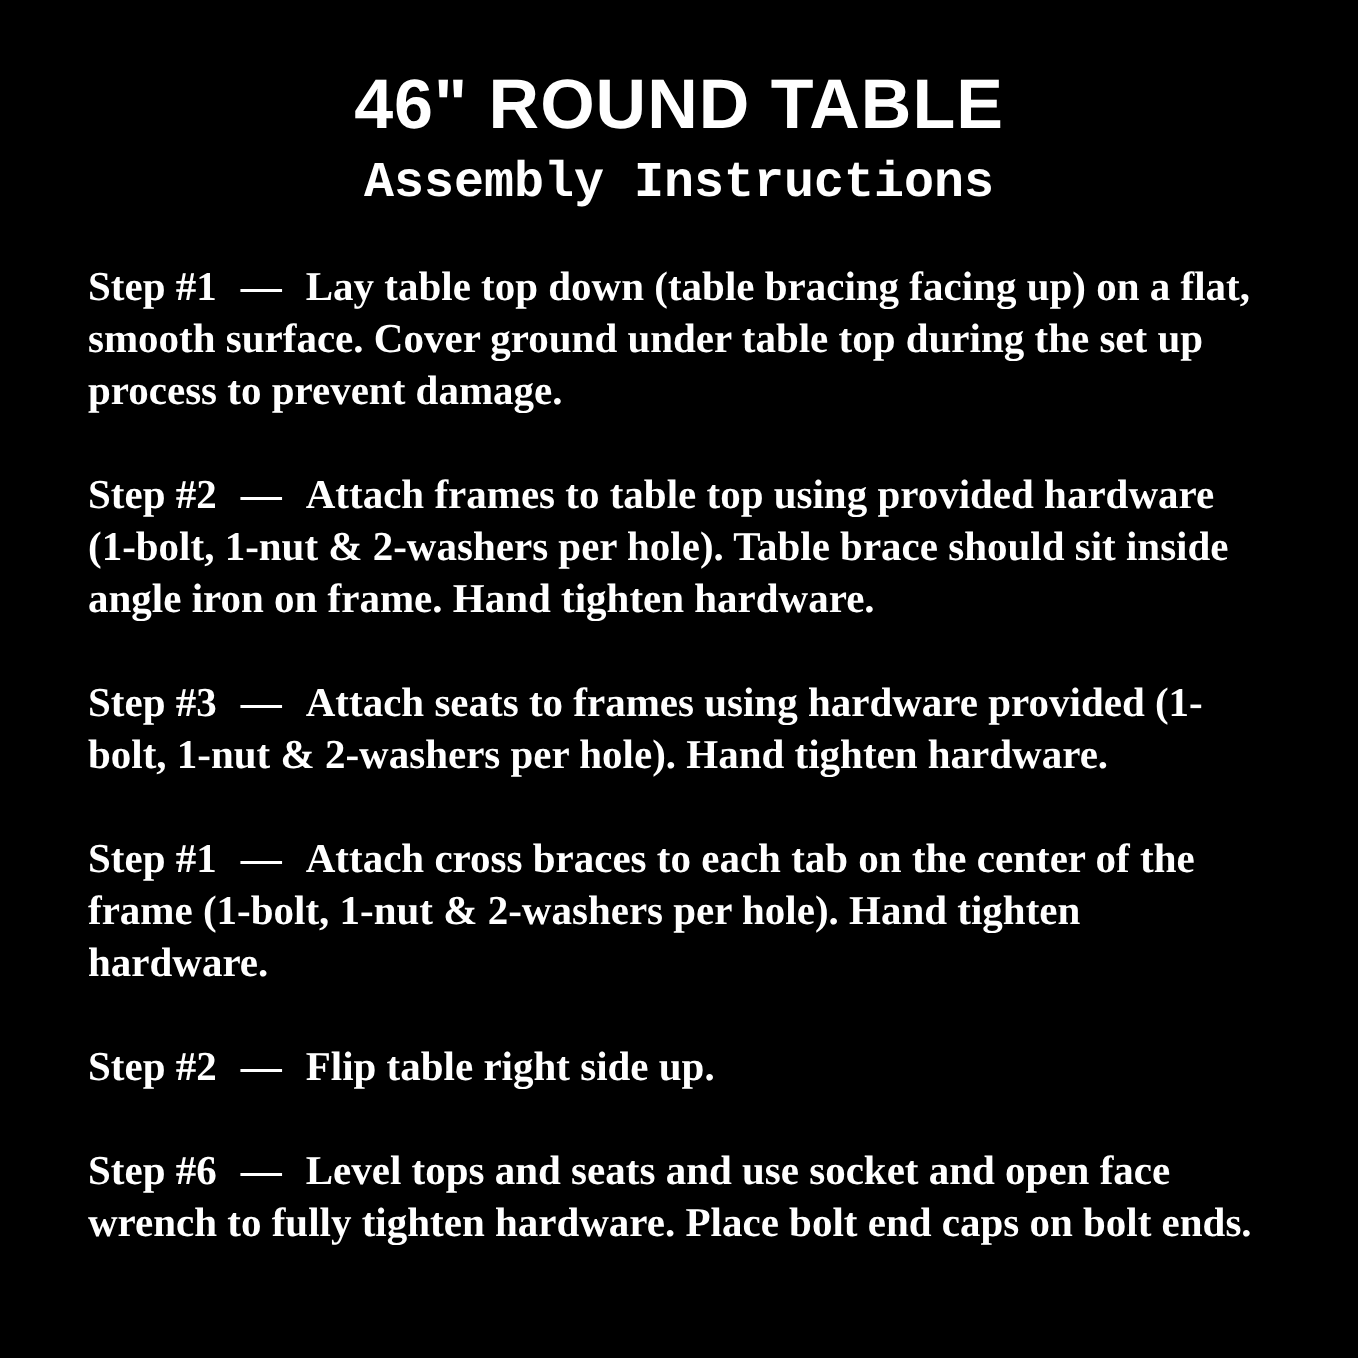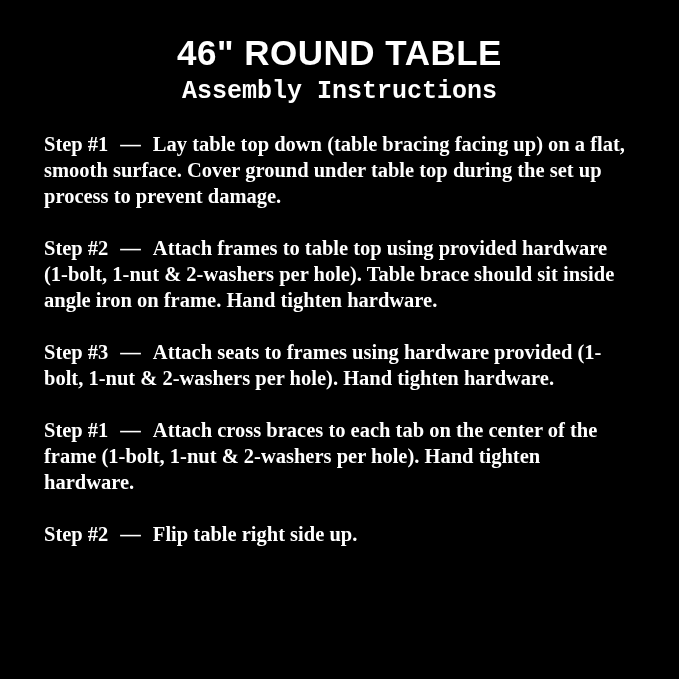--- a/index.html
+++ b/index.html
@@ -62,14 +62,15 @@
     <p class="step"><span>Step #1</span><span class="step-separator">—</span><span>Lay table top down (table bracing facing up) on a flat, smooth surface. Cover ground under table top during the set up process to prevent damage.</span></p>
 
     <p class="step"><span>Step #2</span><span class="step-separator">—</span><span>Attach frames to table top using provided hardware (1-bolt, 1-nut &amp; 2-washers per hole). Table brace should sit inside angle iron on frame. Hand tighten hardware.</span></p>
 
     <p class="step"><span>Step #3</span><span class="step-separator">—</span><span>Attach seats to frames using hardware provided (1-bolt, 1-nut &amp; 2-washers per hole). Hand tighten hardware.</span></p>
 
     <p class="step"><span>Step #1</span><span class="step-separator">—</span><span>Attach cross braces to each tab on the center of the frame (1-bolt, 1-nut &amp; 2-washers per hole). Hand tighten hardware.</span></p>
 
     <p class="step"><span>Step #2</span><span class="step-separator">—</span><span>Flip table right side up.</span></p>
 
+    <p class="step"><span>Step #6</span><span class="step-separator">—</span><span>Level tops and seats and use socket and open face wrench to fully tighten hardware. Place bolt end caps on bolt ends.</span></p>
   </div>
 </div>
 
 </body></html>

